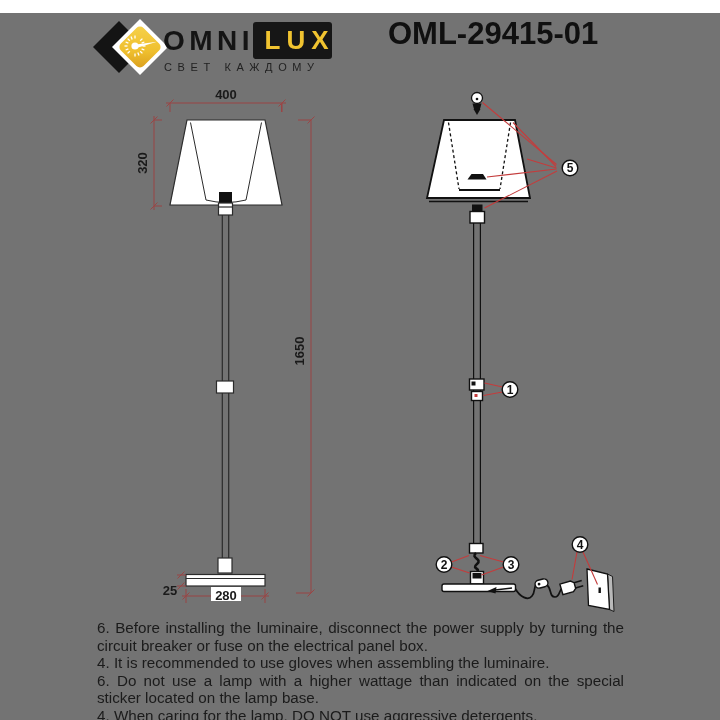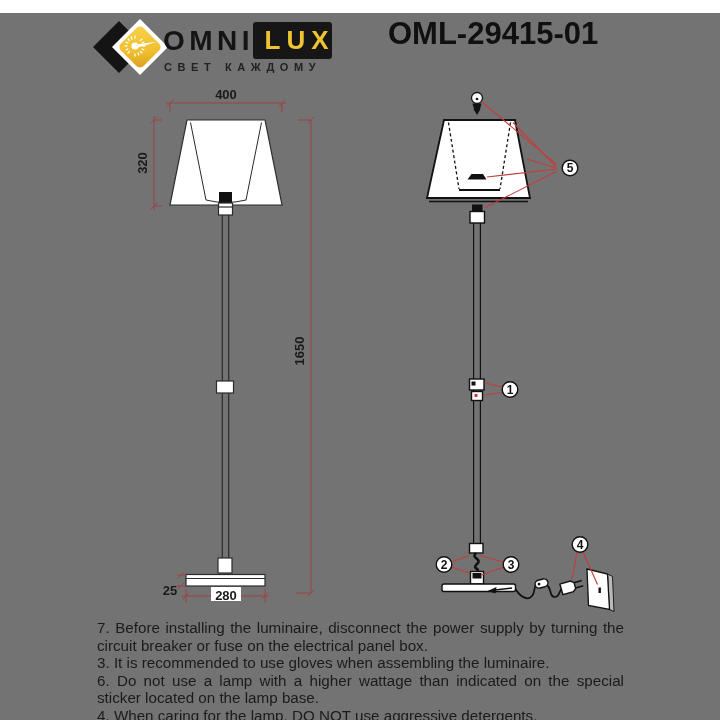--- a/index.html
+++ b/index.html
@@ -5,21 +5,21 @@
   html,body{margin:0;padding:0;background:#fff;width:720px;height:720px;overflow:hidden;
     font-family:"Liberation Sans",sans-serif;}
   #page{position:relative;width:720px;height:720px;background:#737373;margin-top:13px;}
   
   #logo-mark{position:absolute;left:88px;top:2px;}
   #brand-omni{position:absolute;left:163px;top:12px;font-size:28px;font-weight:700;
     letter-spacing:4.5px;color:#141414;}
   #brand-lux{position:absolute;left:253px;top:9px;width:79px;height:37px;background:#161616;
     border-radius:3px;color:#f0c330;font-size:26px;font-weight:700;letter-spacing:6px;
     display:flex;align-items:center;justify-content:center;padding-left:14px;box-sizing:border-box;}
-  #brand-tagline{position:absolute;left:164px;top:48px;font-size:11px;font-weight:700;
+  #brand-tagline{position:absolute;left:164px;top:48px;font-size:11px;font-weight:400;
     letter-spacing:5.6px;color:#222;white-space:nowrap;}
   #model-number{position:absolute;left:388px;top:3px;font-size:31px;font-weight:700;
     color:#101010;letter-spacing:0px;white-space:nowrap;}
   
   #drawing{position:absolute;left:0;top:0;width:720px;height:720px;}
   svg text{font-family:"Liberation Sans",sans-serif;}
   .dimtxt{font-size:13px;font-weight:700;fill:#1a1a1a;}
   .callout-num{font-size:12px;font-weight:700;fill:#111;}
   
   #instructions{position:absolute;left:97px;top:606px;width:527px;color:#1b1b1b;
@@ -206,19 +206,19 @@
         <text class="callout-num" x="580" y="535.8" text-anchor="middle" stroke="none" fill="#111">4</text>
       </g>
       <g>
         <circle cx="570" cy="155" r="7.8"></circle>
         <text class="callout-num" x="570" y="159.3" text-anchor="middle" stroke="none" fill="#111">5</text>
       </g>
     </g>
   </svg>
 
   <div id="instructions">
-    <p>7. Before installing the luminaire, disconnect the power supply by turning the circuit breaker or fuse on the electrical panel box.</p>
-    <p>3. It is recommended to use gloves when assembling the luminaire.</p>
+    <p>6. Before installing the luminaire, disconnect the power supply by turning the circuit breaker or fuse on the electrical panel box.</p>
+    <p>4. It is recommended to use gloves when assembling the luminaire.</p>
     <p>6. Do not use a lamp with a higher wattage than indicated on the special sticker located on the lamp base.</p>
     <p>4. When caring for the lamp, DO NOT use aggressive detergents.</p>
   </div>
 
 </div>
 
 </body></html>

